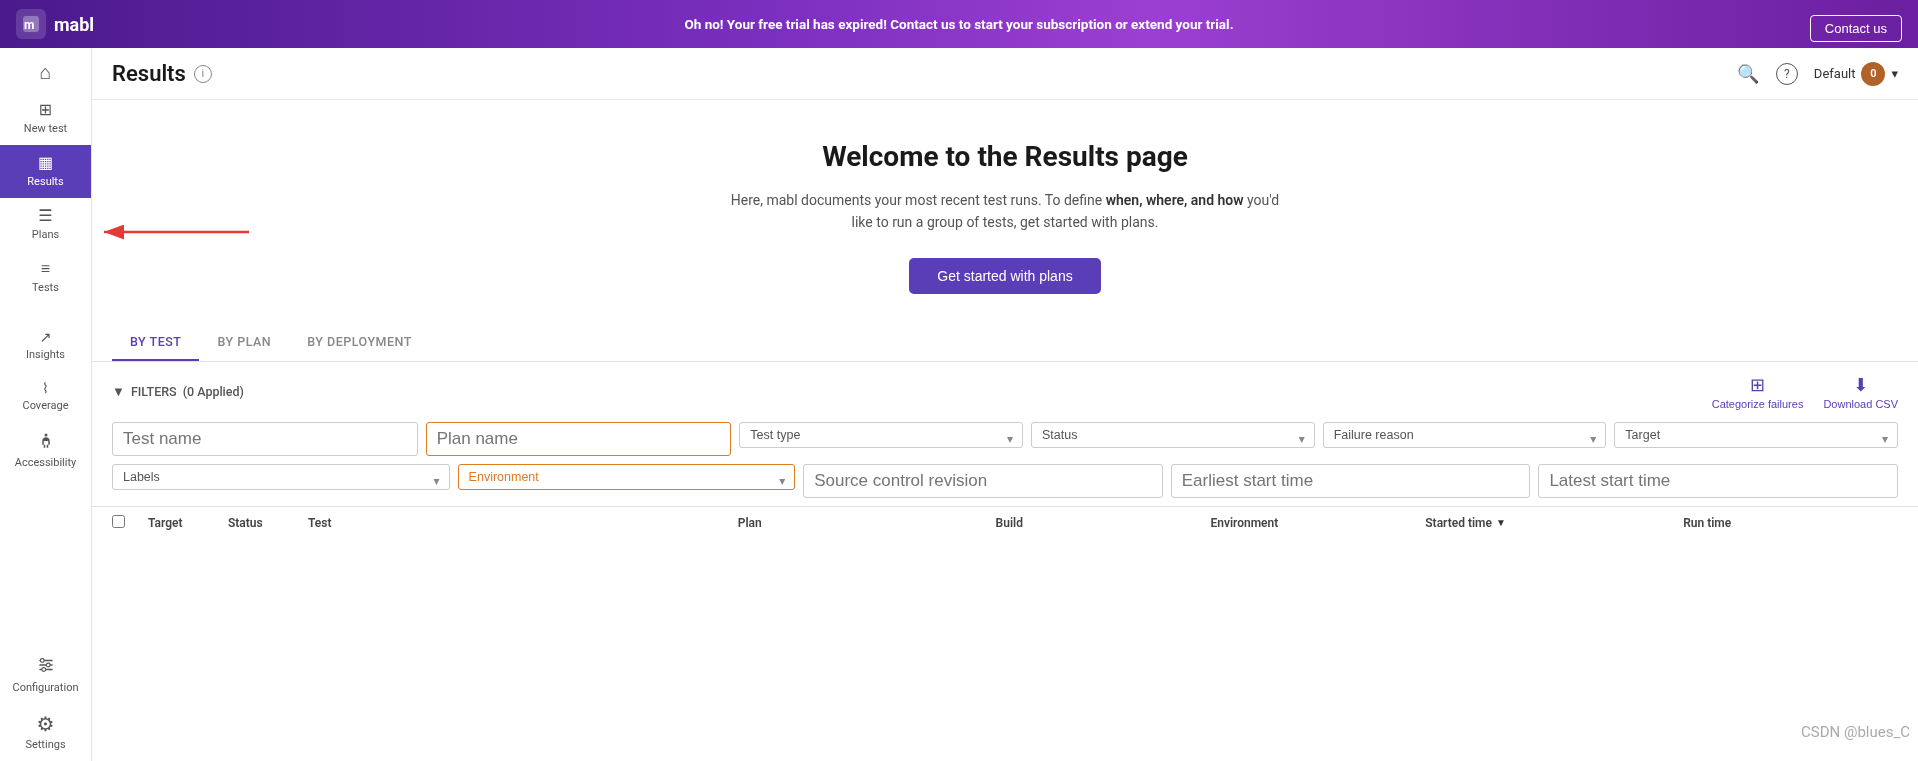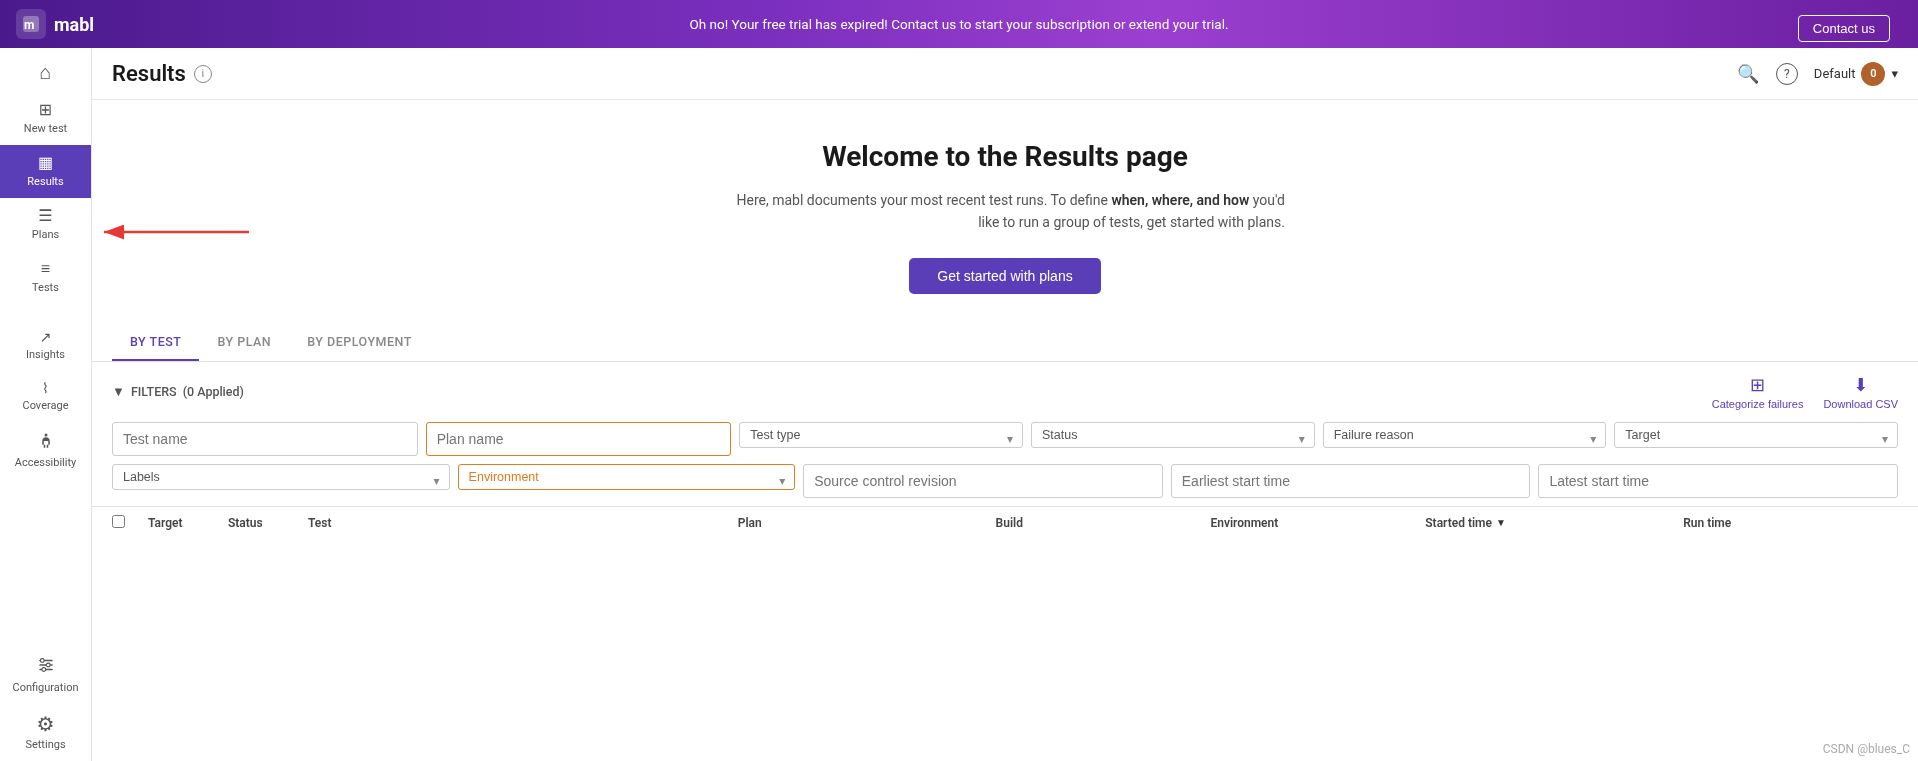--- a/index.html
+++ b/index.html
@@ -10,21 +10,21 @@
       background: linear-gradient(90deg, #4a1a8c 0%, #7b2fbe 40%, #9b3fd0 60%, #6a1fa0 100%);
       height: 48px;
       display: flex;
       align-items: center;
       justify-content: center;
       position: relative;
     }
     .banner-text {
       color: #fff;
       font-size: 13.5px;
-      font-weight: 400;
+      font-weight: 700;
     }
     .banner-logo {
       position: absolute;
       left: 0;
       top: 0;
       height: 48px;
       display: flex;
       align-items: center;
       padding-left: 16px;
     }
@@ -34,21 +34,21 @@
       width: 30px;
       height: 30px;
       display: flex;
       align-items: center;
       justify-content: center;
       margin-right: 8px;
     }
     .logo-text { color: #fff; font-size: 18px; font-weight: 700; }
     .contact-btn {
       position: absolute;
-      right: 28px;
+      right: 16px;
       background: transparent;
       border: 1.5px solid #fff;
       color: #fff;
       padding: 5px 14px;
       border-radius: 4px;
       cursor: pointer;
       font-size: 13px;
       margin-top: 8px;
     }
 
@@ -203,21 +203,20 @@
       font-weight: 700;
       color: #1a1a1a;
       margin-bottom: 16px;
     }
     .welcome-desc {
       font-size: 14px;
       color: #555;
       max-width: 560px;
       line-height: 1.6;
       margin-bottom: 24px;
-      text-align: right;
     }
     .welcome-desc b { font-weight: 600; color: #333; }
     .plans-btn {
       background: #5a3eb8;
       color: #fff;
       border: none;
       padding: 10px 28px;
       border-radius: 5px;
       font-size: 14px;
       cursor: pointer;
@@ -299,21 +298,21 @@
     .filter-row {
       display: flex;
       gap: 8px;
     }
     .filter-input {
       flex: 1;
       height: 34px;
       border: 1px solid #ccc;
       border-radius: 3px;
       padding: 16px 10px;
-      font-size: 14px;
+      font-size: 17px;
       color: #555;
       background: #fff;
       outline: none;
     }
     .filter-select-wrap {
       flex: 1;
       position: relative;
     }
     .filter-select-wrap select {
       width: 100%;
@@ -359,23 +358,23 @@
     .th-plan { flex: 1.2; }
     .th-build { flex: 1; }
     .th-env { flex: 1; }
     .th-started { flex: 1.2; display: flex; align-items: center; gap: 4px; }
     .th-runtime { flex: 1; }
     .sort-arrow { font-size: 10px; color: #333; }
 
     
     .watermark {
       position: fixed;
-      bottom: 5px;
+      bottom: 20px;
       right: 8px;
-      font-size: 12px;
+      font-size: 15px;
       color: #aaa;
     }
   </style>
 </head>
 <body>
 
 <div class="banner">
   <div class="banner-logo">
     <div class="logo-box">
       <svg width="20" height="20" viewBox="0 0 20 20" fill="none">

